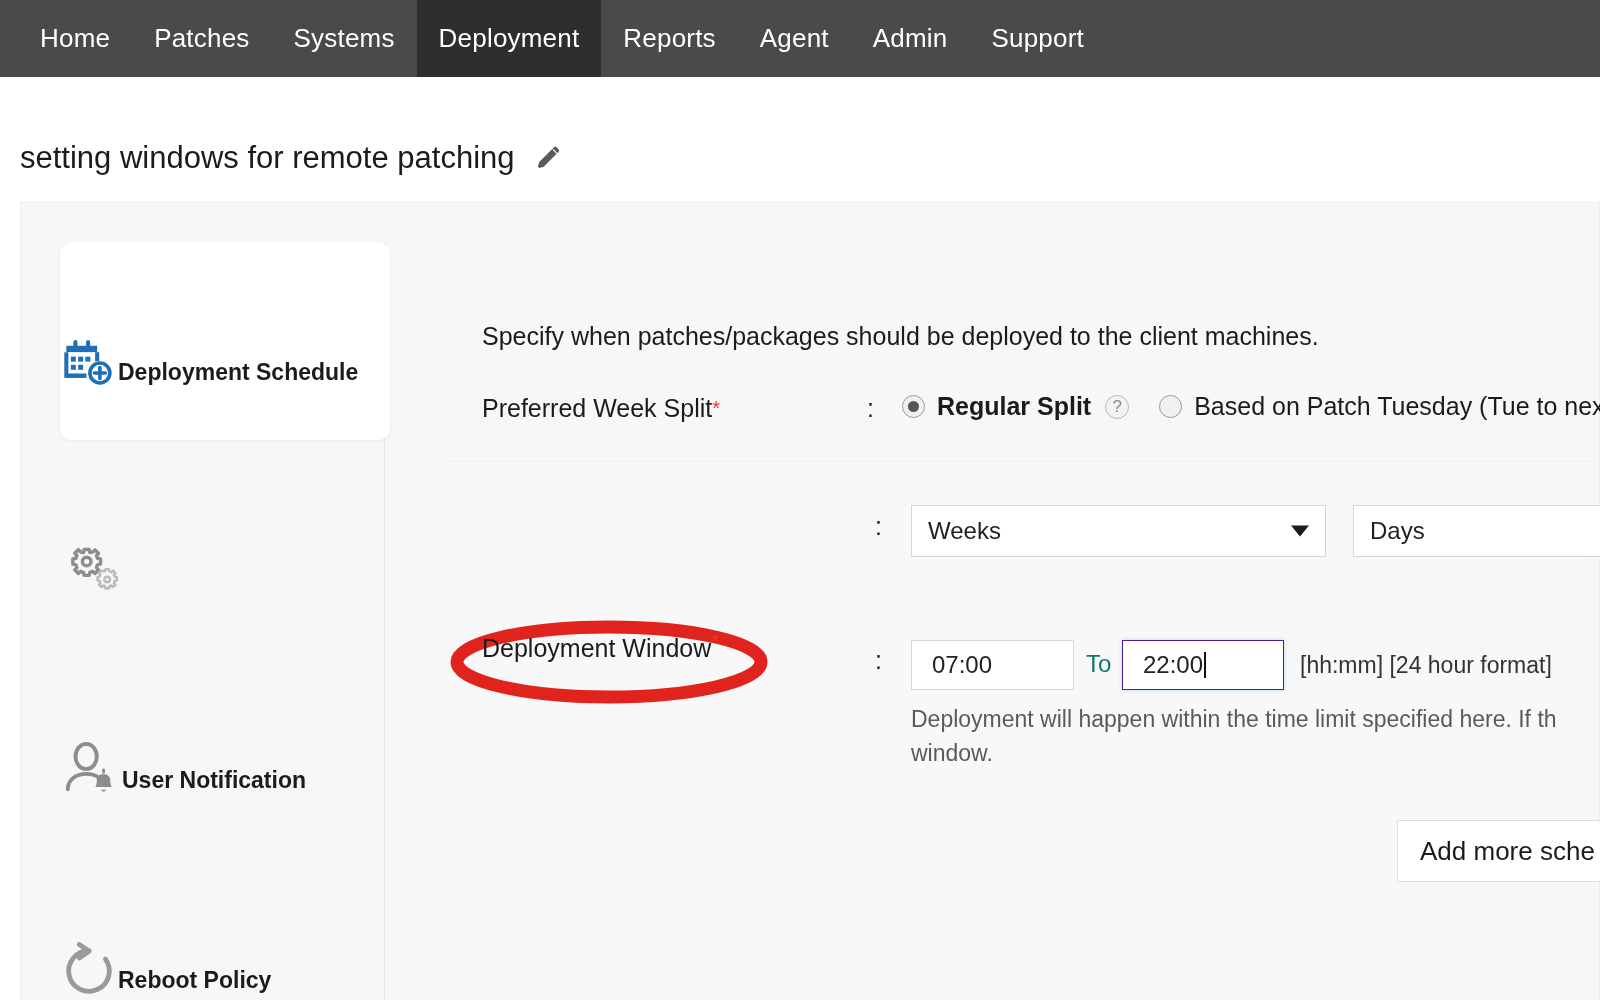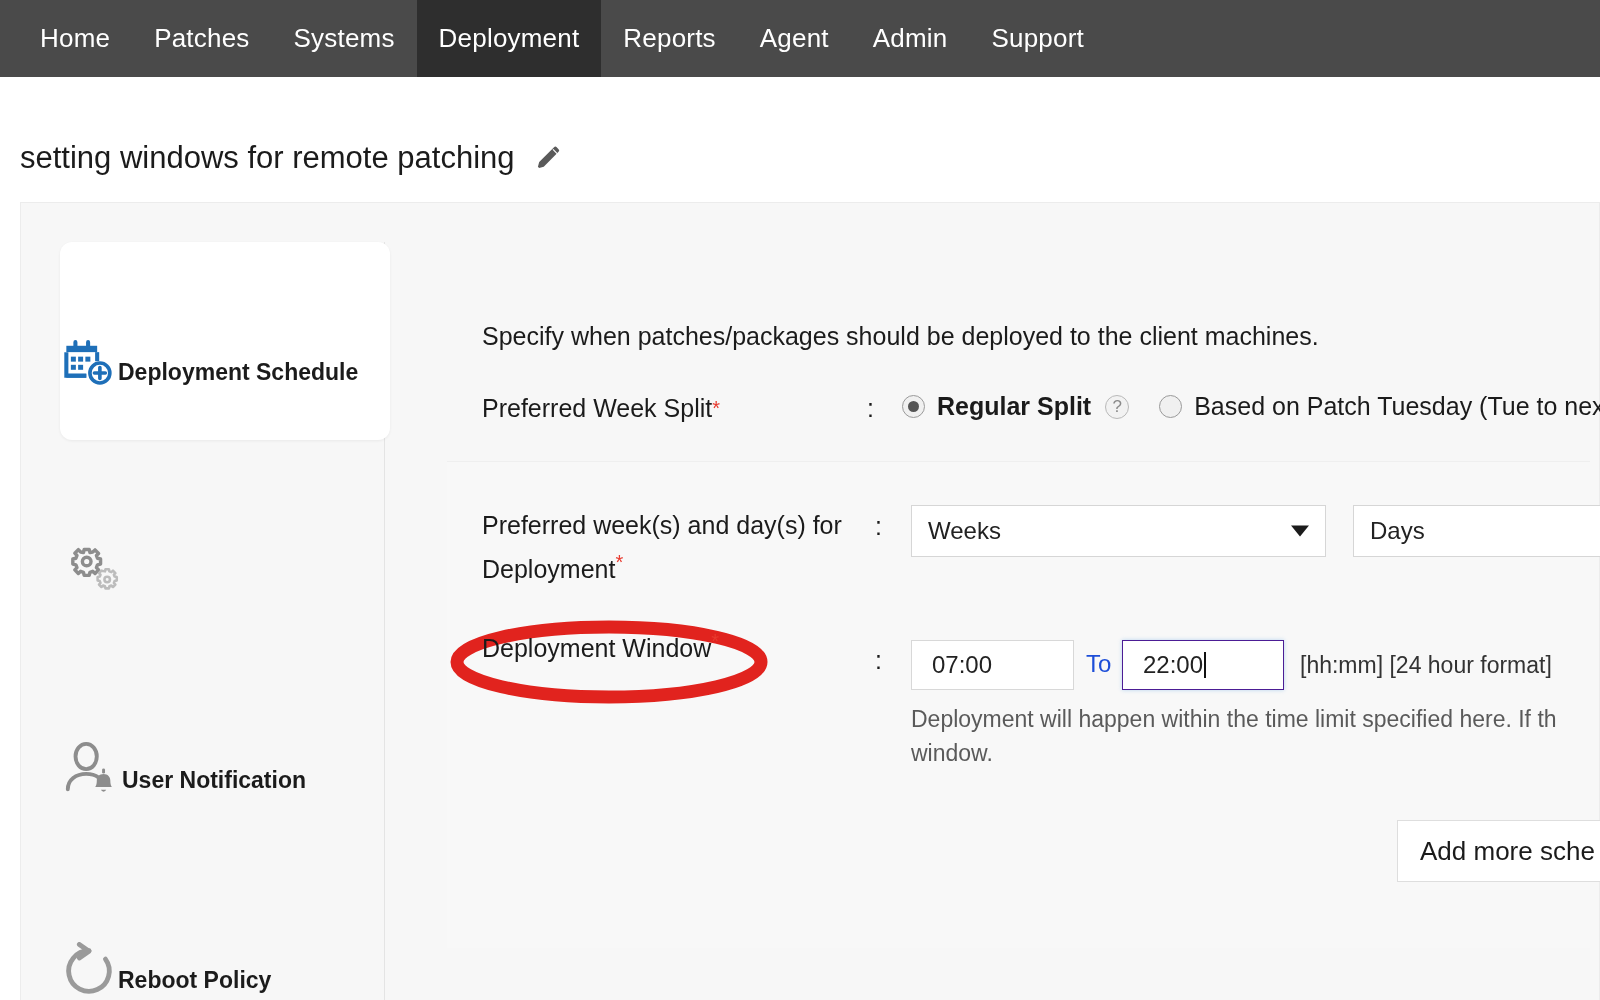--- a/index.html
+++ b/index.html
@@ -160,21 +160,21 @@
     padding: 0 20px;
     font-family: "Liberation Sans", sans-serif;
     display: flex; align-items: center;
   }
   #time-from { left: 536px; top: 398px; width: 163px; }
   #time-to {
     left: 747px; top: 398px; width: 162px;
     border: 1px solid #4c1d95;
     box-shadow: 0 0 4px rgba(104,170,230,.45);
   }
-  #to-word { position: absolute; left: 711px; top: 408px; font-size: 24px; color: #1d4ed8; }
+  #to-word { position: absolute; left: 711px; top: 408px; font-size: 24px; color: #0f766e; }
   .caret-bar {
     display: inline-block; width: 1.5px; height: 26px;
     background: #111; margin-left: 1px;
   }
   #format-hint { position: absolute; left: 925px; top: 410px; font-size: 23px; color: #333333; white-space: nowrap; }
 
   #dw-help {
     position: absolute; left: 536px; top: 460px;
     width: 760px; font-size: 23px; color: #5a5a5a; line-height: 34px;
   }
@@ -284,26 +284,20 @@
   <div id="radio-group">
     <span class="radio-outer checked"></span>
     <span class="radio-text bold">Regular Split</span>
     <span class="help-badge">?</span>
     <span class="radio-outer" style="margin-left:30px;"></span>
     <span class="radio-text">Based on Patch Tuesday (Tue to next Mo</span>
   </div>
 
   <div id="inner-panel"></div>
 
-  <div id="week-days-row">
-    <div class="two-line-label">
-      <span>Preferred week(s) and day(s) for</span><br>
-      <span>Deployment</span><span class="req">*</span>
-    </div>
-  </div>
   <span class="colon" style="left:500px; top:270px;">:</span>
 
   <div class="select-box" id="weeks-select">
     <span class="sel-val">Weeks</span>
     <span class="caret"></span>
   </div>
 
   <div class="select-box" id="days-select">
     <span class="sel-val">Days</span>
   </div>

